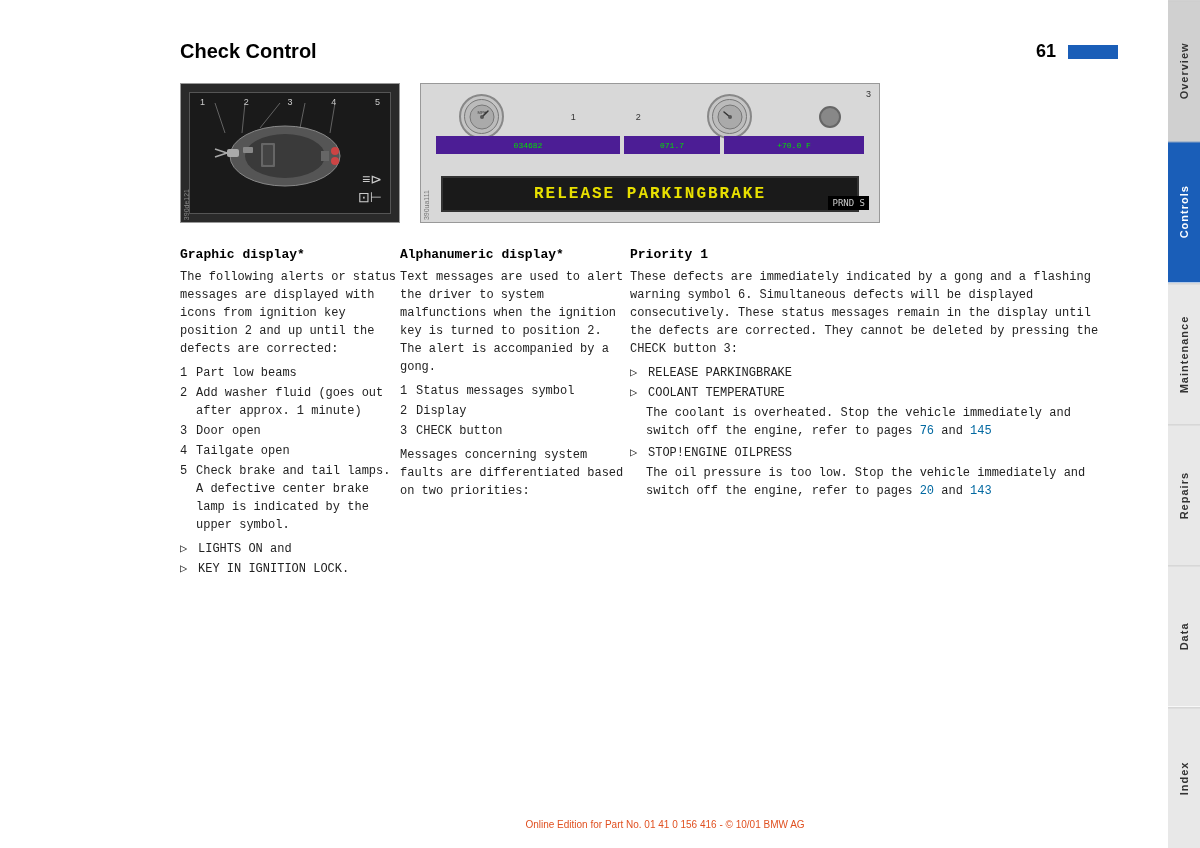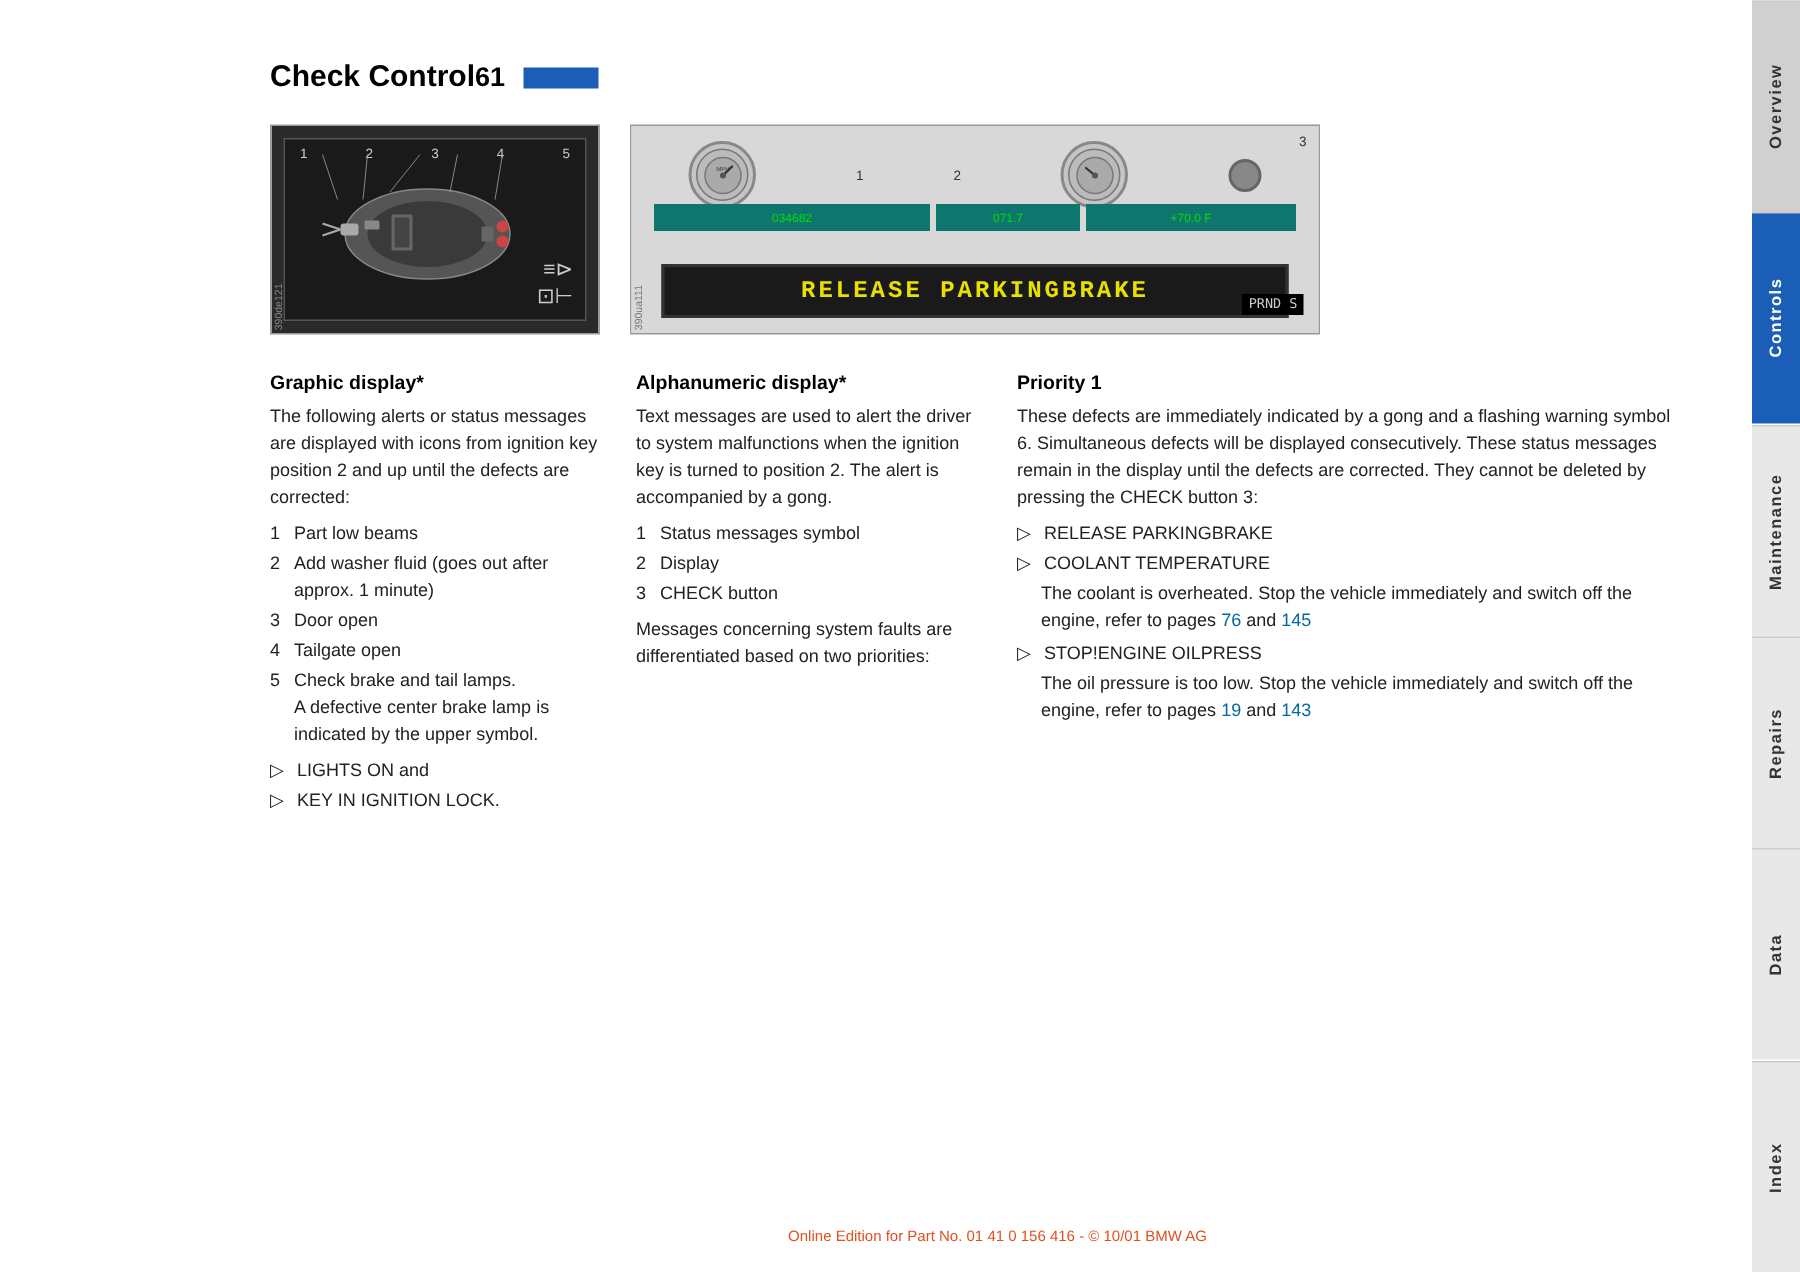--- a/index.html
+++ b/index.html
@@ -53,20 +53,21 @@
       left: 0;
       top: 0;
       right: 32px;
       height: 848px;
       padding: 40px 50px 30px 180px;
     }
 
     
     .page-header {
       display: flex;
+      justify-content: space-between;
       align-items: center;
       margin-bottom: 20px;
     }
     .page-title {
       font-size: 20px;
       font-weight: bold;
       color: #000;
     }
     .page-number-area {
       display: flex;
@@ -179,21 +180,21 @@
       position: absolute;
       top: 5px;
       right: 8px;
       color: #333;
       font-size: 9px;
     }
 
     
     .content-columns {
       display: flex;
-      gap: 24px;
+      font-family: Liberation Mono, monospace;
     }
     .col-left {
       width: 220px;
       flex-shrink: 0;
     }
     .col-middle {
       width: 230px;
       flex-shrink: 0;
     }
     .col-right {
@@ -282,24 +283,24 @@
     .info-display {
       position: absolute;
       top: 52px;
       left: 15px;
       right: 15px;
       height: 18px;
       display: flex;
       gap: 4px;
     }
     .info-box {
-      background: #0f766e;
+      background: #4c1d95;
       color: #00e000;
       font-size: 8px;
-      font-family: Liberation Sans, sans-serif;
+      font-family: Liberation Mono, monospace;
       padding: 2px 4px;
       display: flex;
       align-items: center;
       flex: 1;
       justify-content: center;
     }
     .info-box.odometer { flex: 2; }
     .info-box.temp { flex: 1.5; }
   </style>
 </head>
@@ -507,21 +508,21 @@
           <span>COOLANT TEMPERATURE</span>
         </div>
         <div style="margin-left:16px;font-size:12px;line-height:1.5;margin-bottom:4px;">
           The coolant is overheated. Stop the vehicle immediately and switch off the engine, refer to pages <a href="#" class="link-blue">76</a> and <a href="#" class="link-blue">145</a>
         </div>
         <div class="numbered-item">
           <span class="num triangle-bullet">▷</span>
           <span>STOP!ENGINE OILPRESS</span>
         </div>
         <div style="margin-left:16px;font-size:12px;line-height:1.5;">
-          The oil pressure is too low. Stop the vehicle immediately and switch off the engine, refer to pages <a href="#" class="link-blue">19</a> and <a href="#" class="link-blue">143</a>
+          The oil pressure is too low. Stop the vehicle immediately and switch off the engine, refer to pages <a href="#" class="link-blue">20</a> and <a href="#" class="link-blue">143</a>
         </div>
       </div>
     </div>
 
   </div>
 
 </div>
 
 <div class="footer">
   <span>Online Edition for Part No. 01 41 0 156 416 - © 10/01 BMW AG</span>

